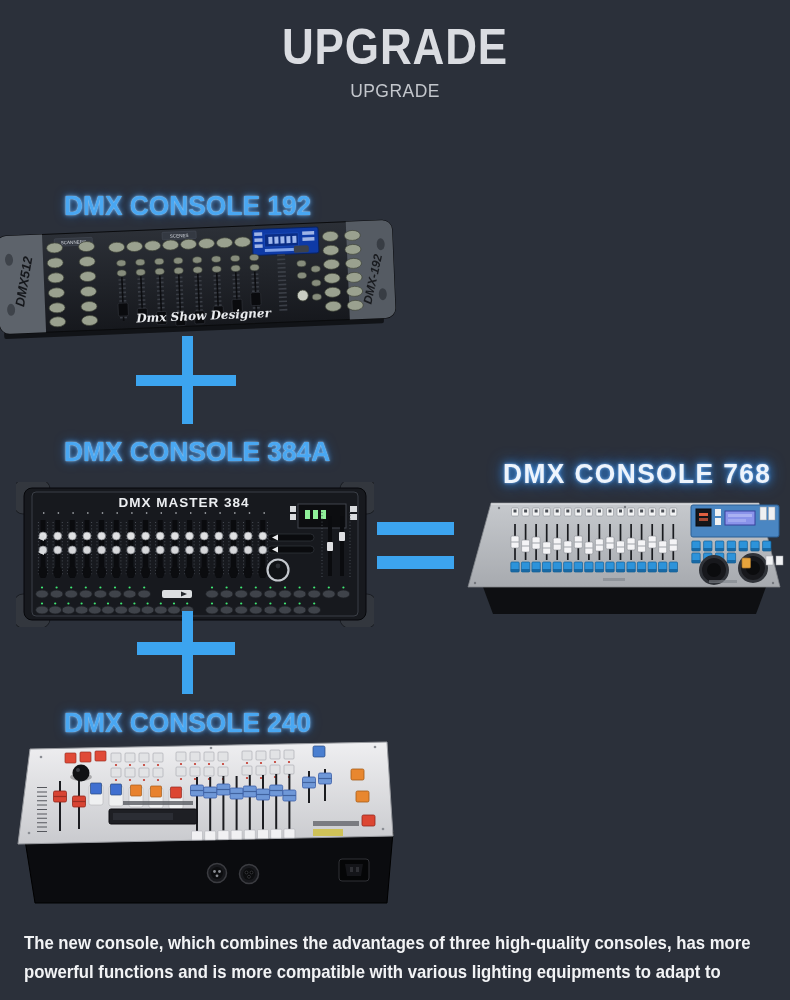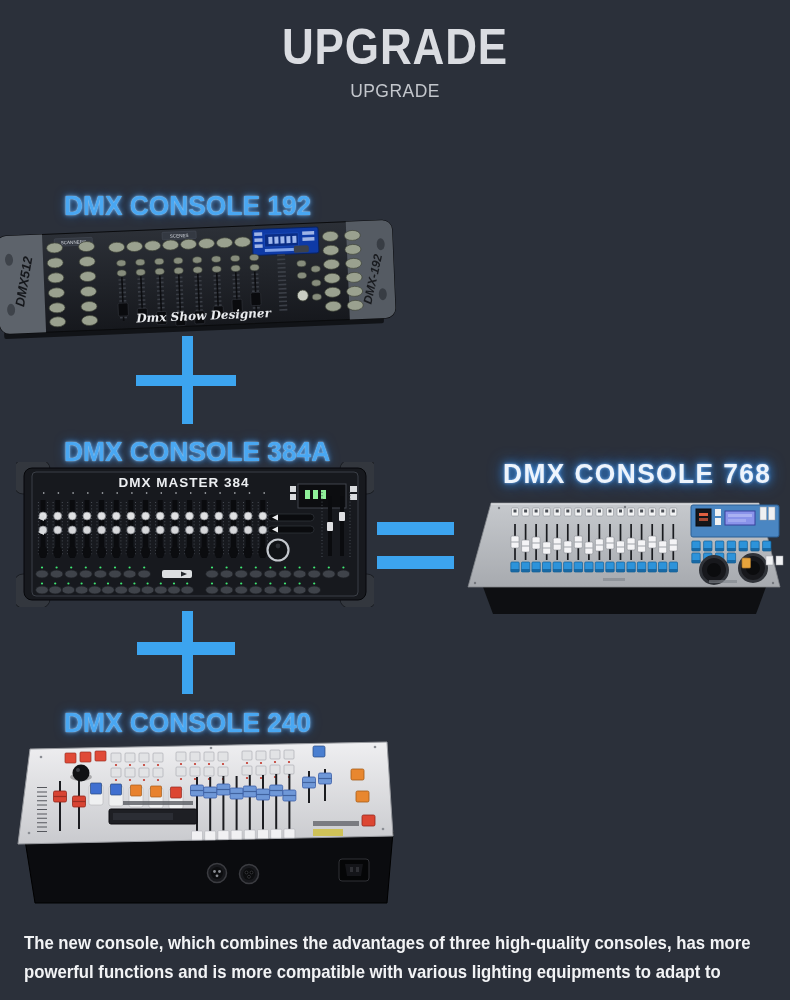--- a/index.html
+++ b/index.html
@@ -186,21 +186,21 @@
     </svg>
   </div>
 
   <div class="op plus1">
       <span class="v"></span>
       <span class="h"></span>
     </div>
 
   <div class="ctitle" style="left:64px;top:436px;">DMX CONSOLE 384A</div>
 
-  <div class="console" style="left:16px;top:462px;width:358px;height:145px;">
+  <div class="console" style="left:16px;top:482px;width:358px;height:145px;">
     <svg viewBox="0 0 358 145" width="358" height="145">
       <defs>
         <g id="ch3">
           <line x1="0" x2="0" y1="0" y2="58" stroke="#0a0b0e" stroke-width="5"></line>
           <line x1="-4.6" x2="-4.6" y1="2" y2="56" stroke="#494e56" stroke-width="1" stroke-dasharray="1 2.2"></line>
           <line x1="4.6" x2="4.6" y1="2" y2="56" stroke="#494e56" stroke-width="1" stroke-dasharray="1 2.2"></line>
           <circle cy="16" r="4" fill="#e0e1e3" stroke="#7c7f85" stroke-width=".7"></circle>
           <circle cy="30" r="4" fill="#d6d7da" stroke="#7c7f85" stroke-width=".7"></circle>
           <ellipse cy="52" rx="4.6" ry="6" fill="#0b0c0f"></ellipse>
         </g>

